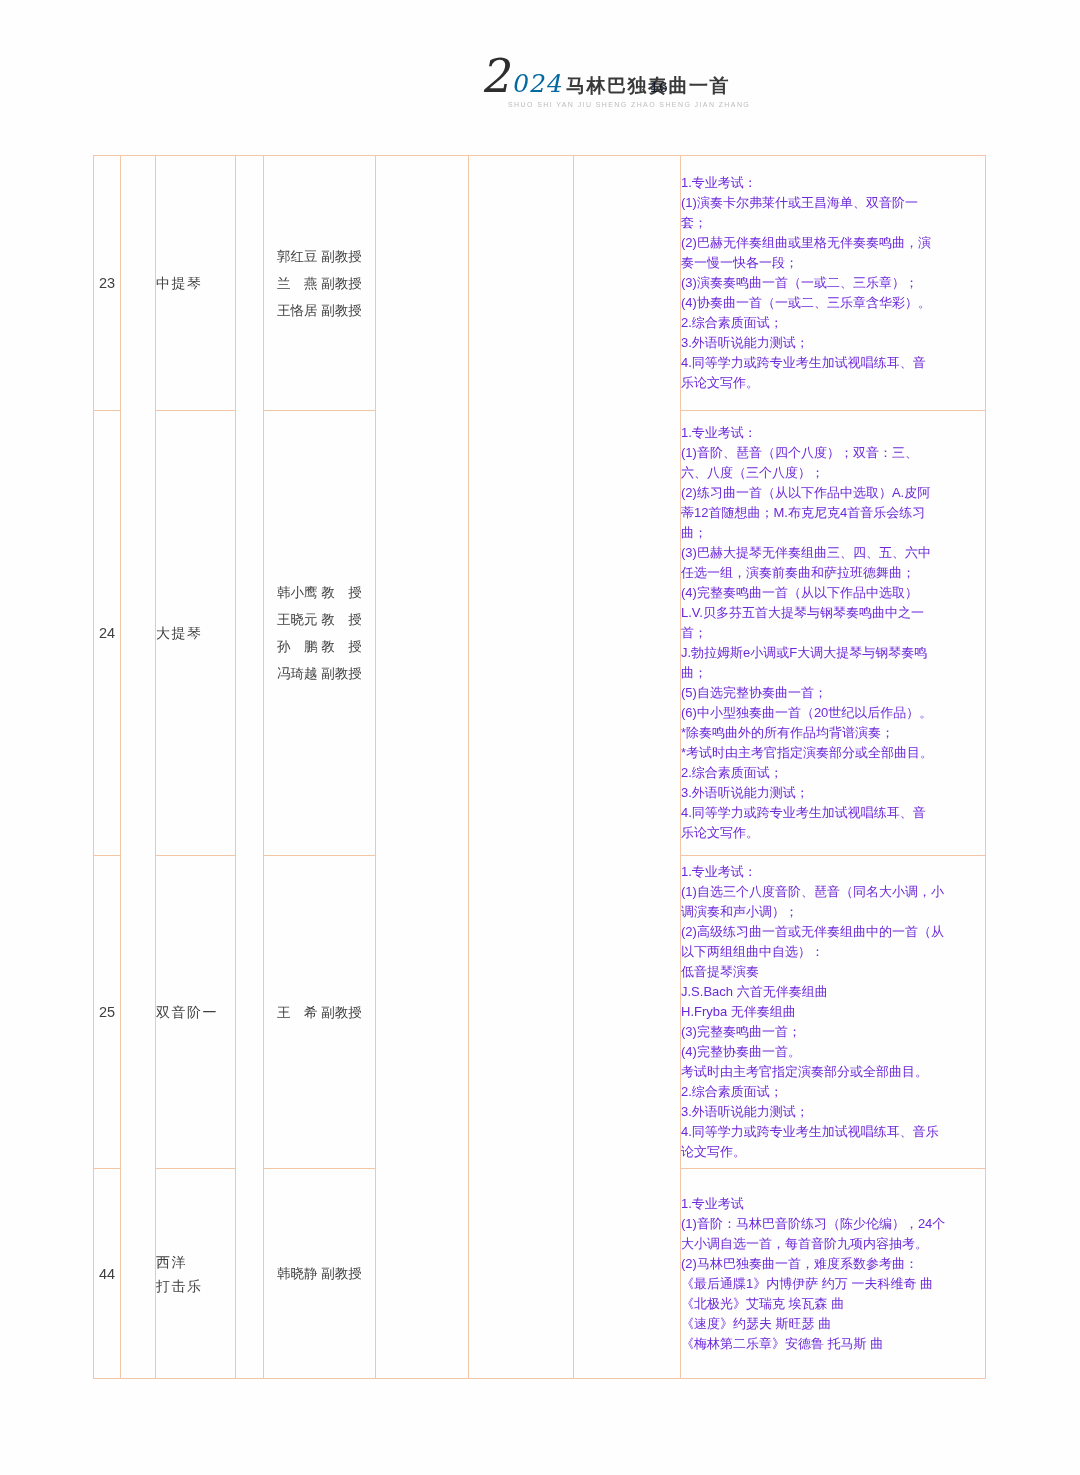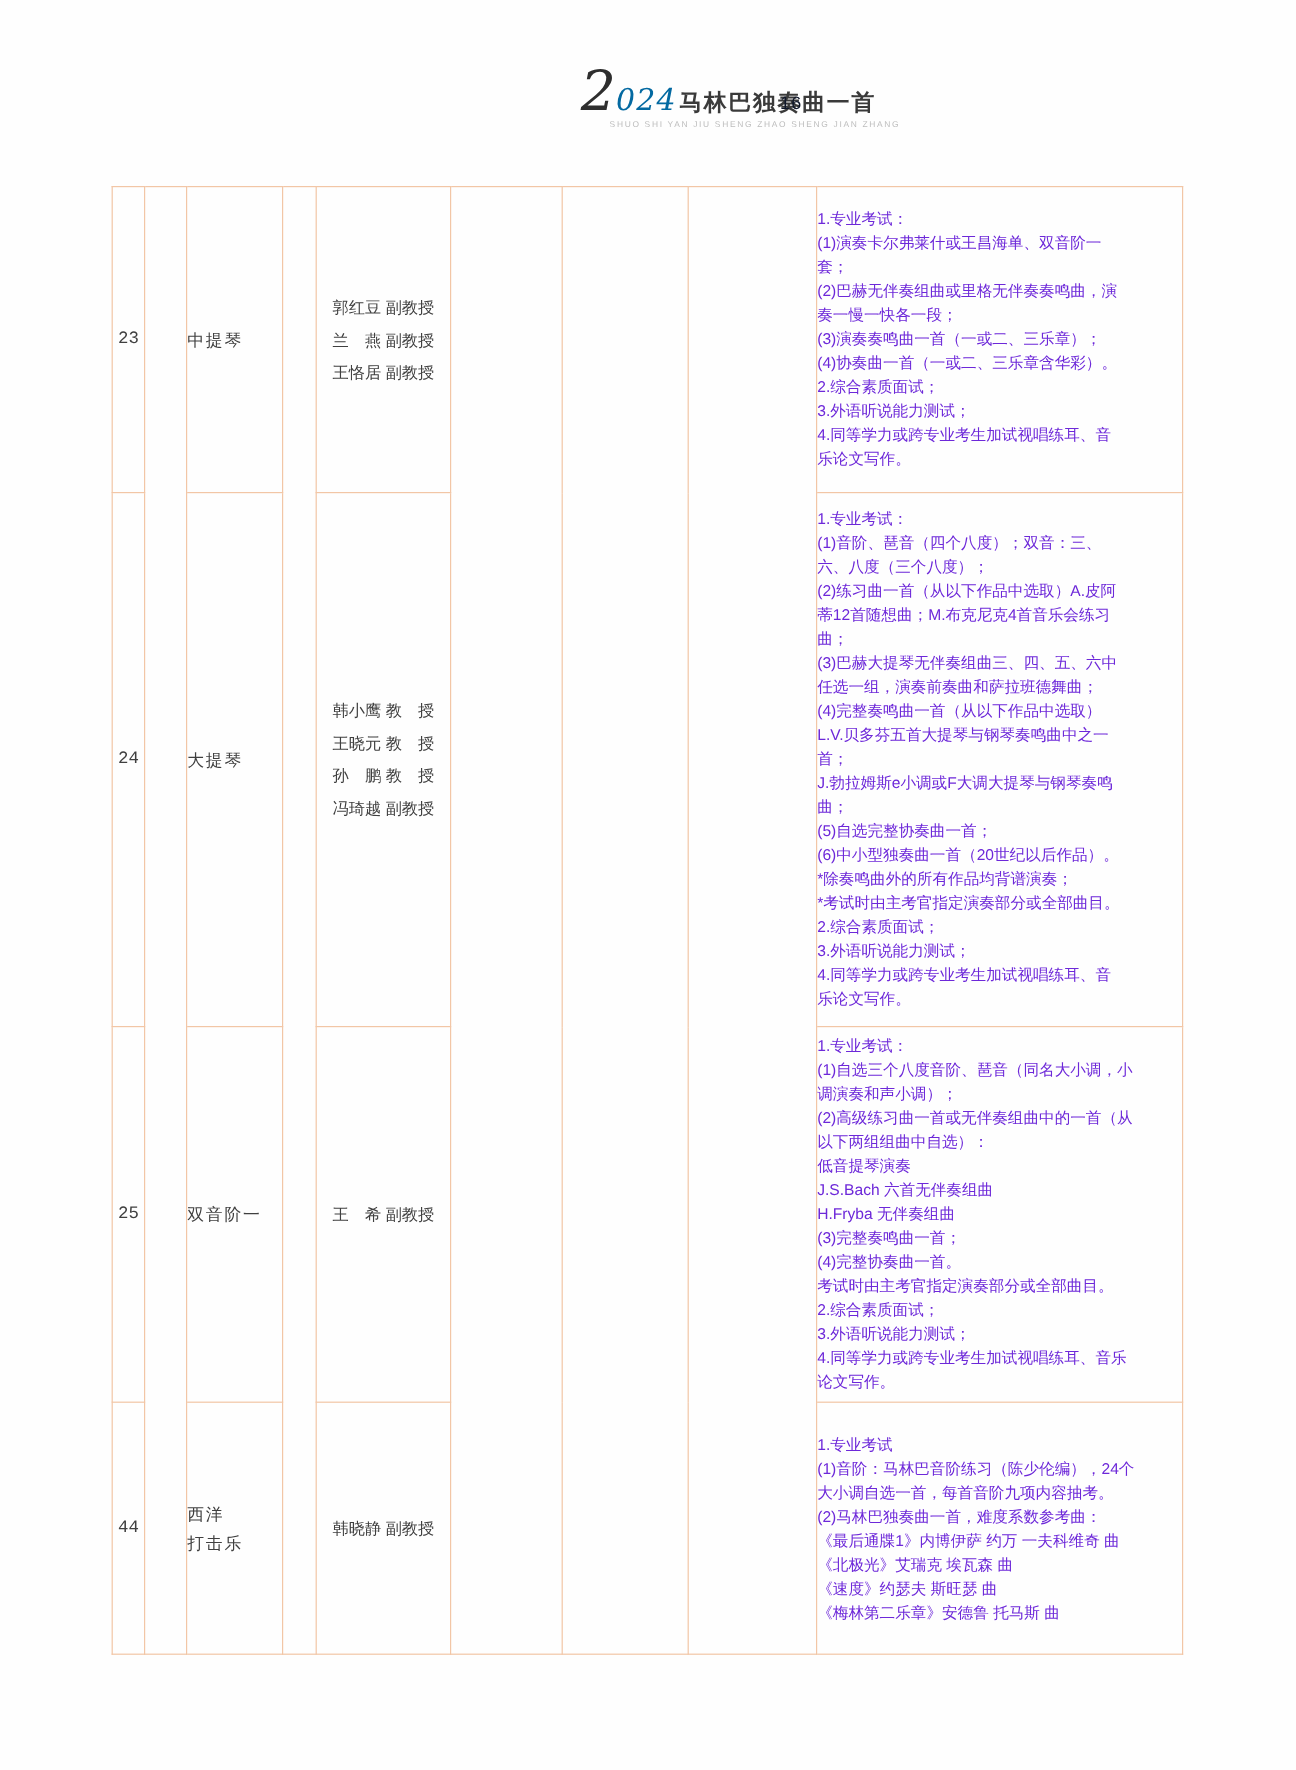--- a/index.html
+++ b/index.html
@@ -47,21 +47,21 @@
     border:1px solid #f2c6a6;
     padding:0;
     vertical-align:middle;
     overflow:hidden;
   }
   tr.r0{height:255px;}
   tr.r1{height:445px;}
   tr.r2{height:313px;}
   tr.r3{height:210px;}
   td.c-num{
-    text-align:center;font-size:14.5px;color:#3f3f3f;font-family:Liberation Mono, monospace;
+    text-align:center;font-size:14.5px;color:#3f3f3f;
   }
   td.c-instr{
     font-size:14px;letter-spacing:1.5px;
     white-space:pre-line;line-height:24px;
   }
   td.c-teach{
     text-align:center;font-size:13.5px;
     white-space:pre-line;line-height:27px;
   }
   td.c-exam{

